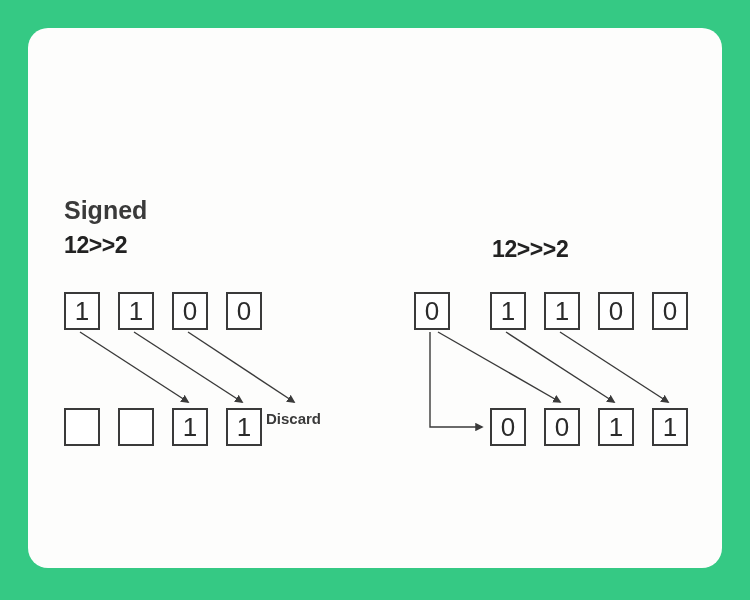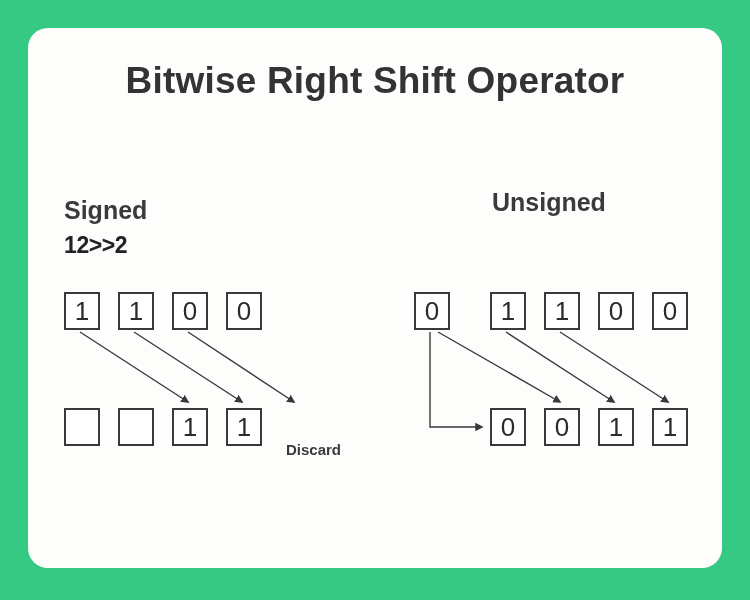--- a/index.html
+++ b/index.html
@@ -78,38 +78,37 @@
     pointer-events: none;
     overflow: visible;
   }
 </style>
 </head>
 <body>
 
 <div id="stage">
   <div id="card">
 
-    <div id="title">Bitwise Right Shift Operator</div>
 
     <div class="section-label" style="left:36px; top:168px;">Signed</div>
     <div class="section-expr" style="left:36px; top:204px;">12&gt;&gt;2</div>
 
     <div class="bitbox" style="left:36px; top:264px;">1</div>
     <div class="bitbox" style="left:90px; top:264px;">1</div>
     <div class="bitbox" style="left:144px; top:264px;">0</div>
     <div class="bitbox" style="left:198px; top:264px;">0</div>
 
     <div class="bitbox" style="left:36px; top:380px;"></div>
     <div class="bitbox" style="left:90px; top:380px;"></div>
     <div class="bitbox" style="left:144px; top:380px;">1</div>
     <div class="bitbox" style="left:198px; top:380px;">1</div>
 
-    <div class="discard-label" style="left:258px; top:382px;margin-top:31px;">Discard</div>
+    <div class="discard-label" style="left:238px; top:382px;">Discard</div>
 
-    <div class="section-label" style="left:464px; top:160px;">Unsigned</div>
+    <div class="section-expr" style="left:464px; top:208px;">12&gt;&gt;&gt;2</div>
 
     <div class="bitbox" style="left:386px; top:264px;">0</div>
     <div class="bitbox" style="left:462px; top:264px;">1</div>
     <div class="bitbox" style="left:516px; top:264px;">1</div>
     <div class="bitbox" style="left:570px; top:264px;">0</div>
     <div class="bitbox" style="left:624px; top:264px;">0</div>
 
     <div class="bitbox" style="left:462px; top:380px;">0</div>
     <div class="bitbox" style="left:516px; top:380px;">0</div>
     <div class="bitbox" style="left:570px; top:380px;">1</div>

